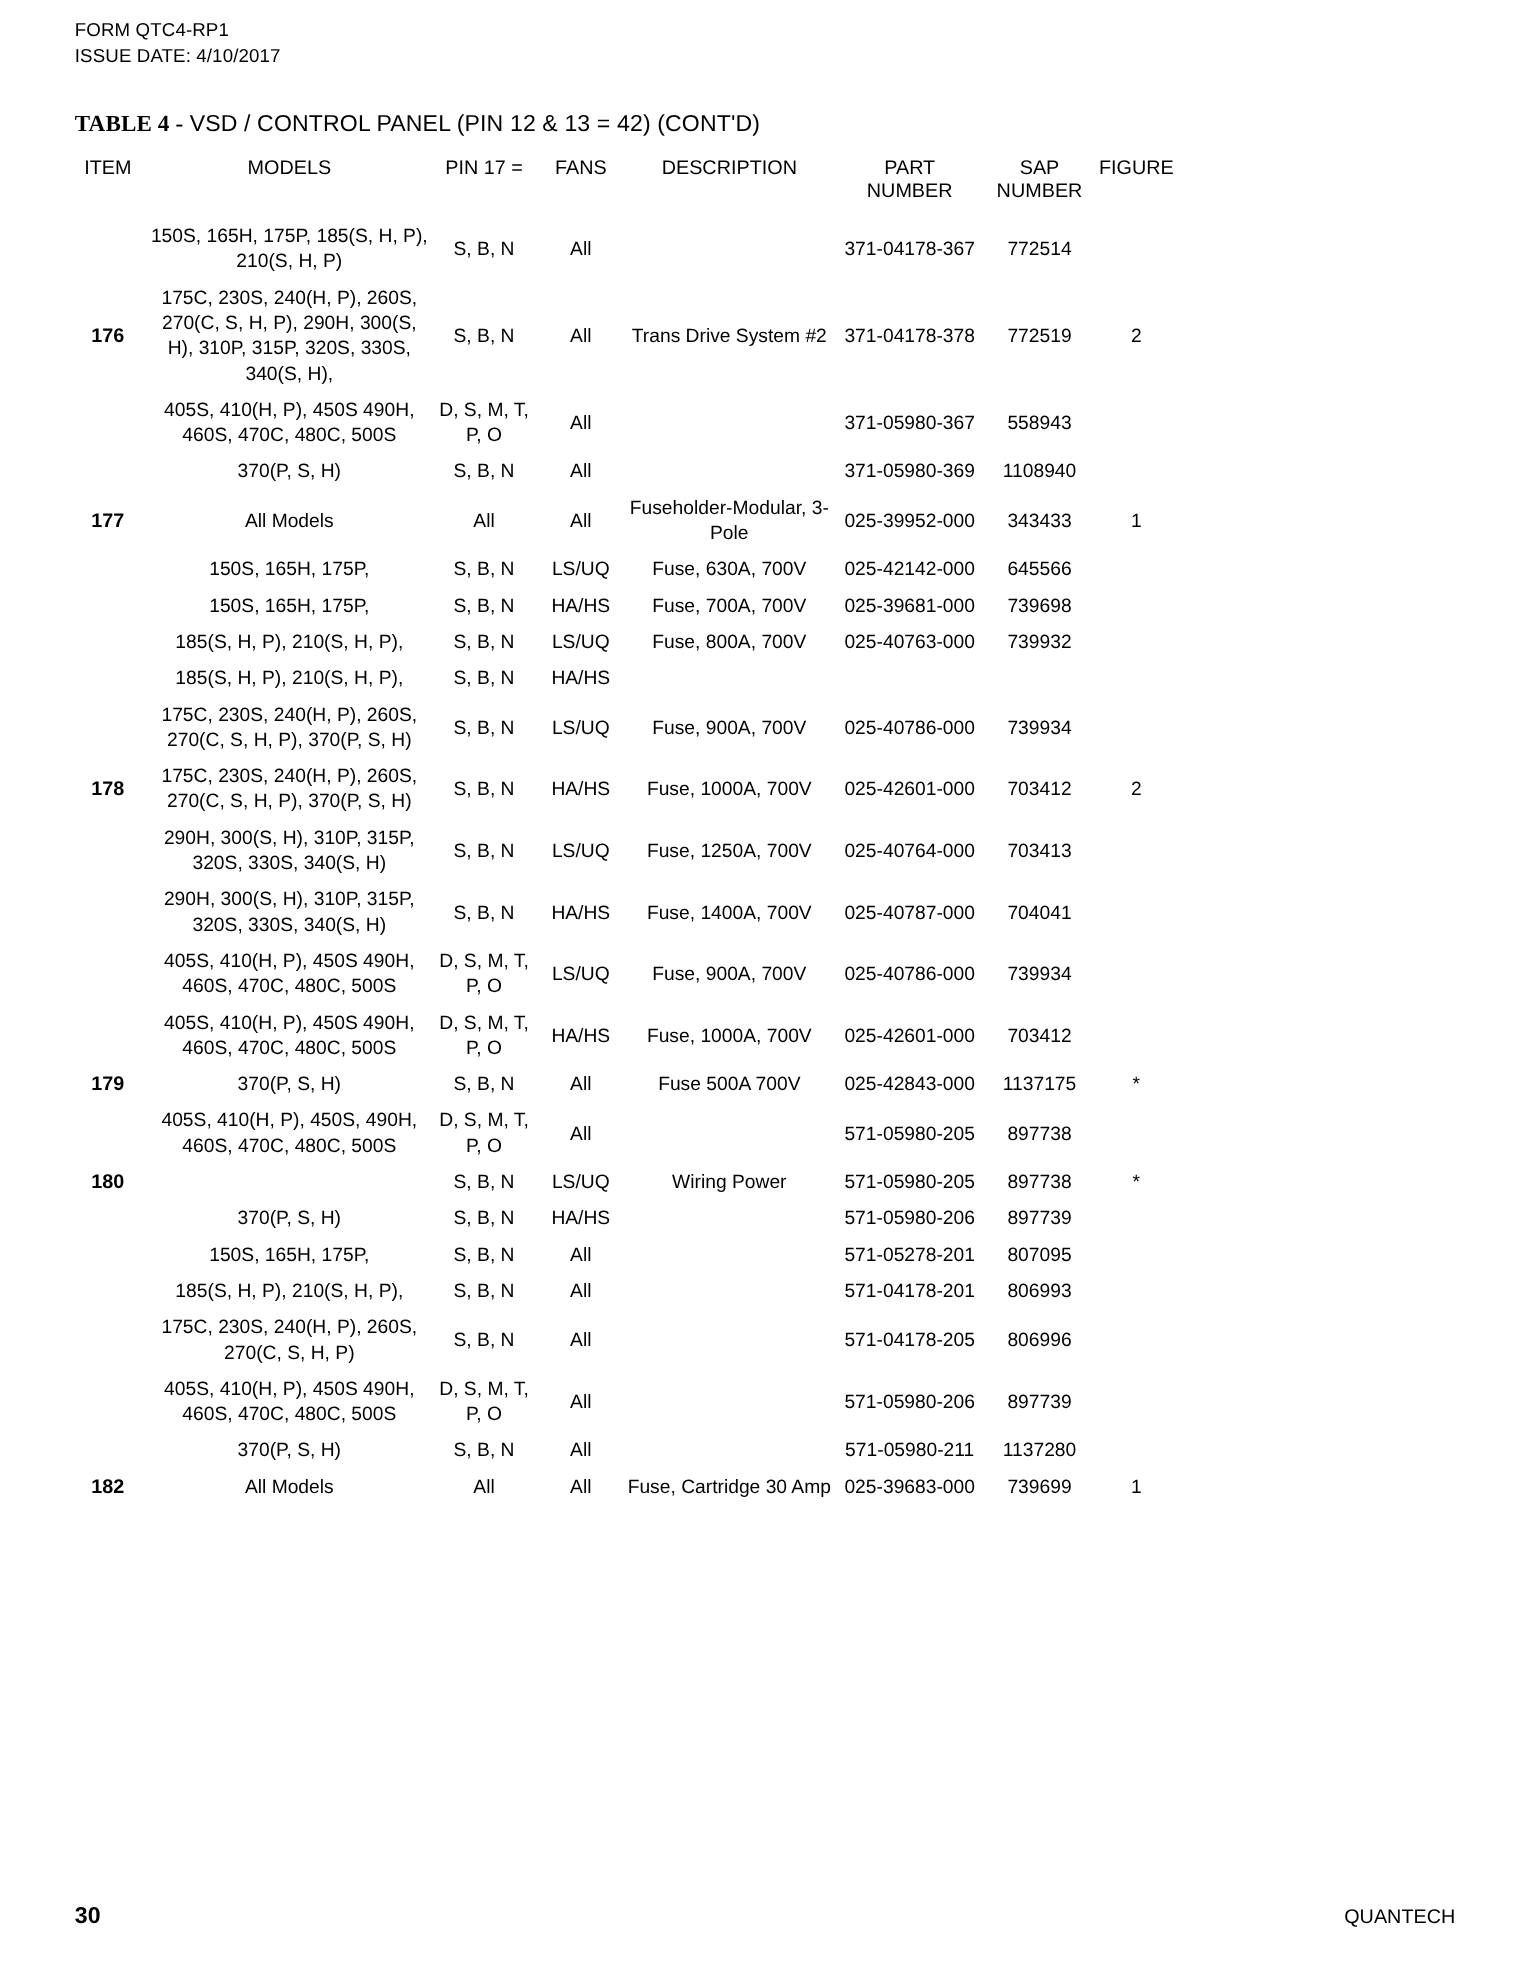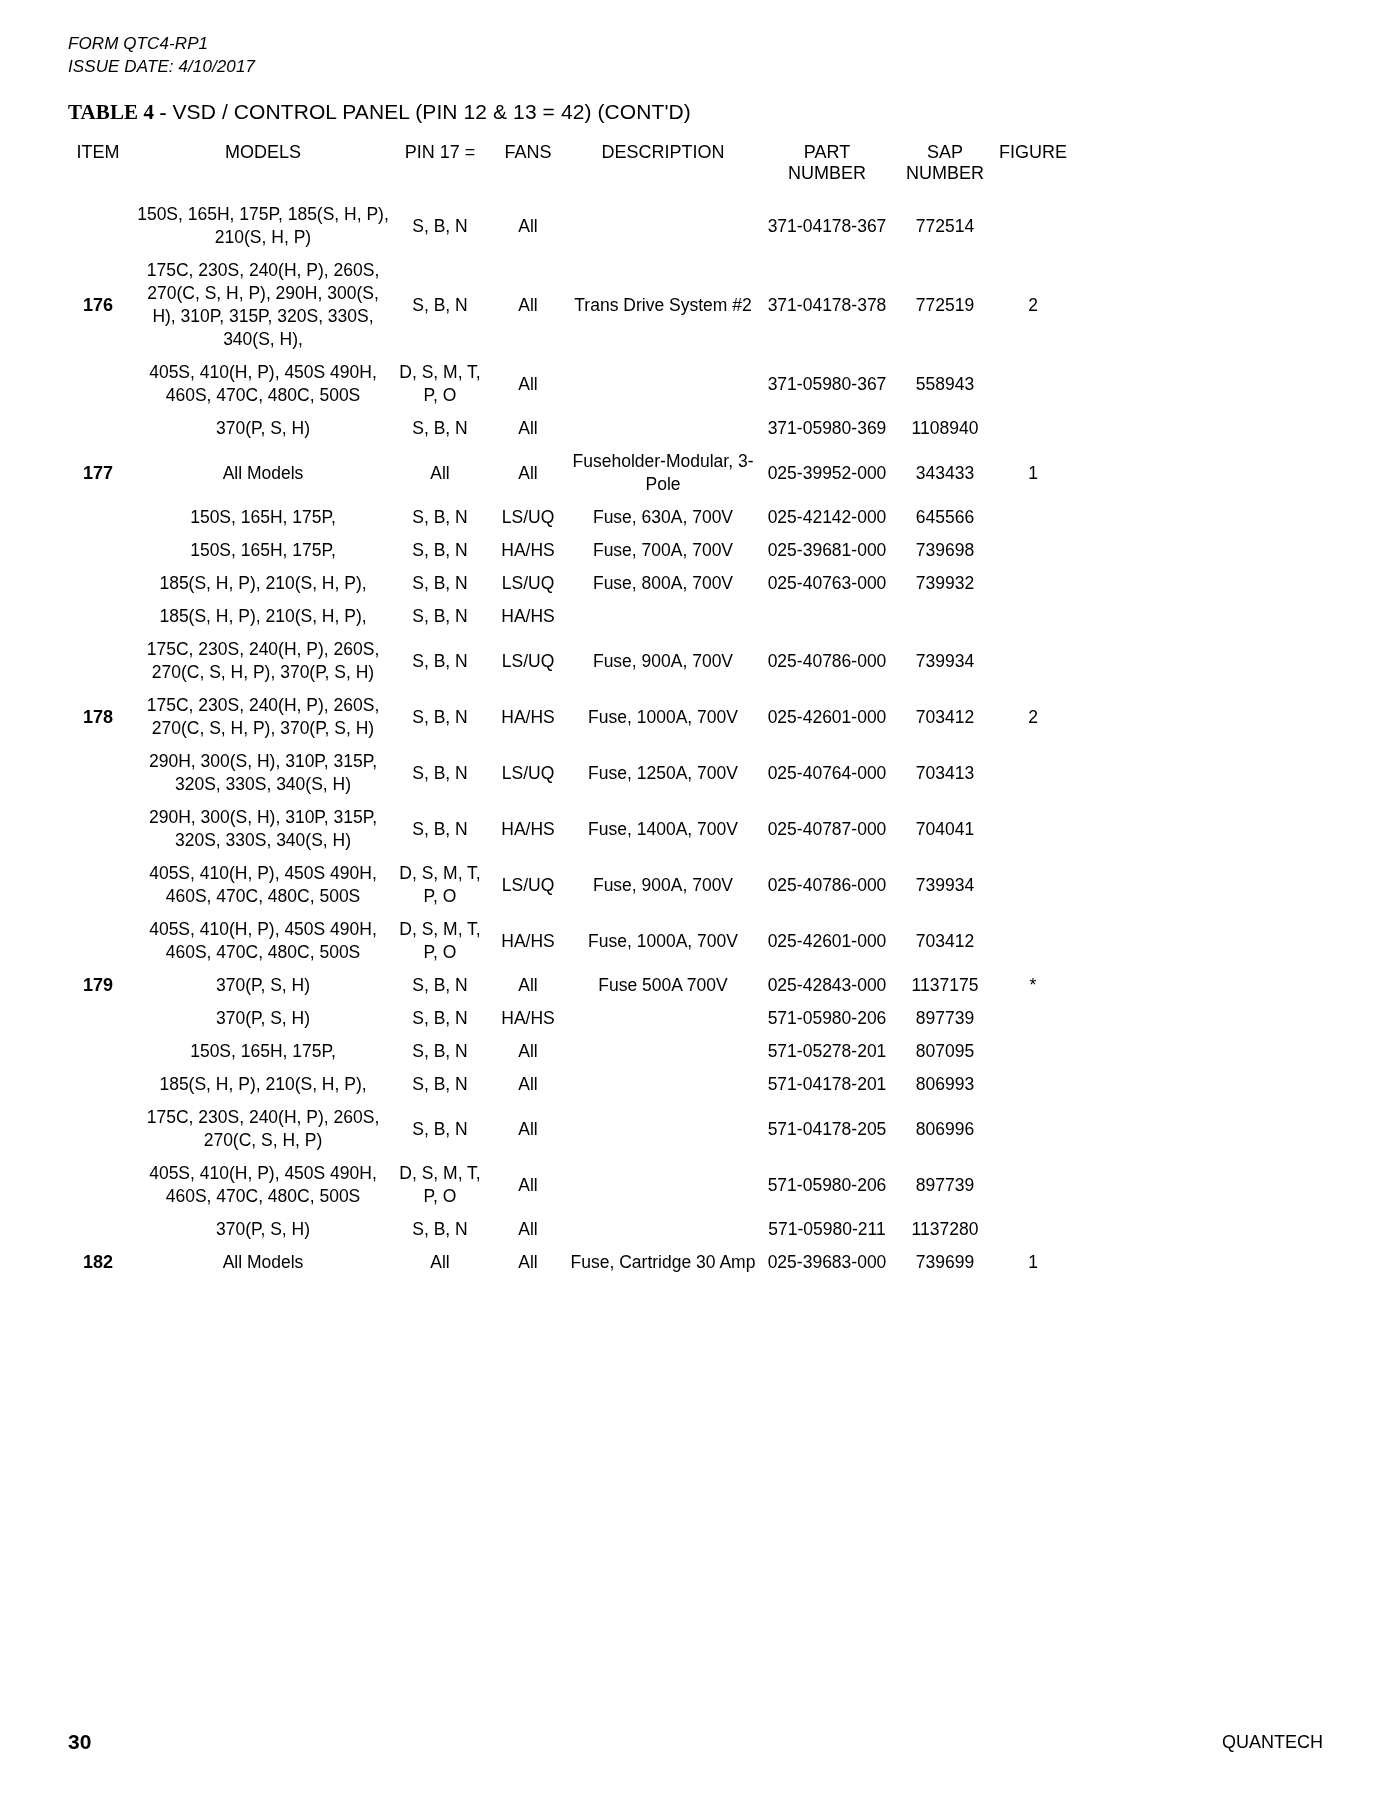--- a/index.html
+++ b/index.html
@@ -19,25 +19,24 @@
     position: absolute;
     left: 0; top: 0;
     width: 1391px;
     height: 1800px;
     padding: 0;
     box-sizing: border-box;
   }
   .header-block {
     position: absolute;
     left: 68px;
-    top: 32px;
+    top: 16px;
     font-size: 17px;
     line-height: 23px;
     letter-spacing: 0.1px;
-    font-style: italic;
   }
   .title-block {
     position: absolute;
     left: 68px;
     top: 100px;
     font-size: 21px;
     letter-spacing: 0.1px;
     white-space: nowrap;
   }
   .title-block .strong {
@@ -273,20 +272,40 @@
           <td class="models">370(P, S, H)</td>
           <td>S, B, N</td>
           <td>All</td>
           <td class="desc">Fuse 500A 700V</td>
           <td class="partno">025-42843-000</td>
           <td class="partno">1137175</td>
           <td>*</td>
         </tr>
         <tr>
           <td class="item"></td>
+          <td class="models">405S, 410(H, P), 450S, 490H, 460S, 470C, 480C, 500S</td>
+          <td>D, S, M, T, P, O</td>
+          <td>All</td>
+          <td class="desc"></td>
+          <td class="partno">571-05980-205</td>
+          <td class="partno">897738</td>
+          <td></td>
+        </tr>
+        <tr>
+          <td class="item">180</td>
+          <td class="models"></td>
+          <td>S, B, N</td>
+          <td>LS/UQ</td>
+          <td class="desc">Wiring Power</td>
+          <td class="partno">571-05980-205</td>
+          <td class="partno">897738</td>
+          <td>*</td>
+        </tr>
+        <tr>
+          <td class="item"></td>
           <td class="models">370(P, S, H)</td>
           <td>S, B, N</td>
           <td>HA/HS</td>
           <td class="desc"></td>
           <td class="partno">571-05980-206</td>
           <td class="partno">897739</td>
           <td></td>
         </tr>
         <tr>
           <td class="item"></td>

